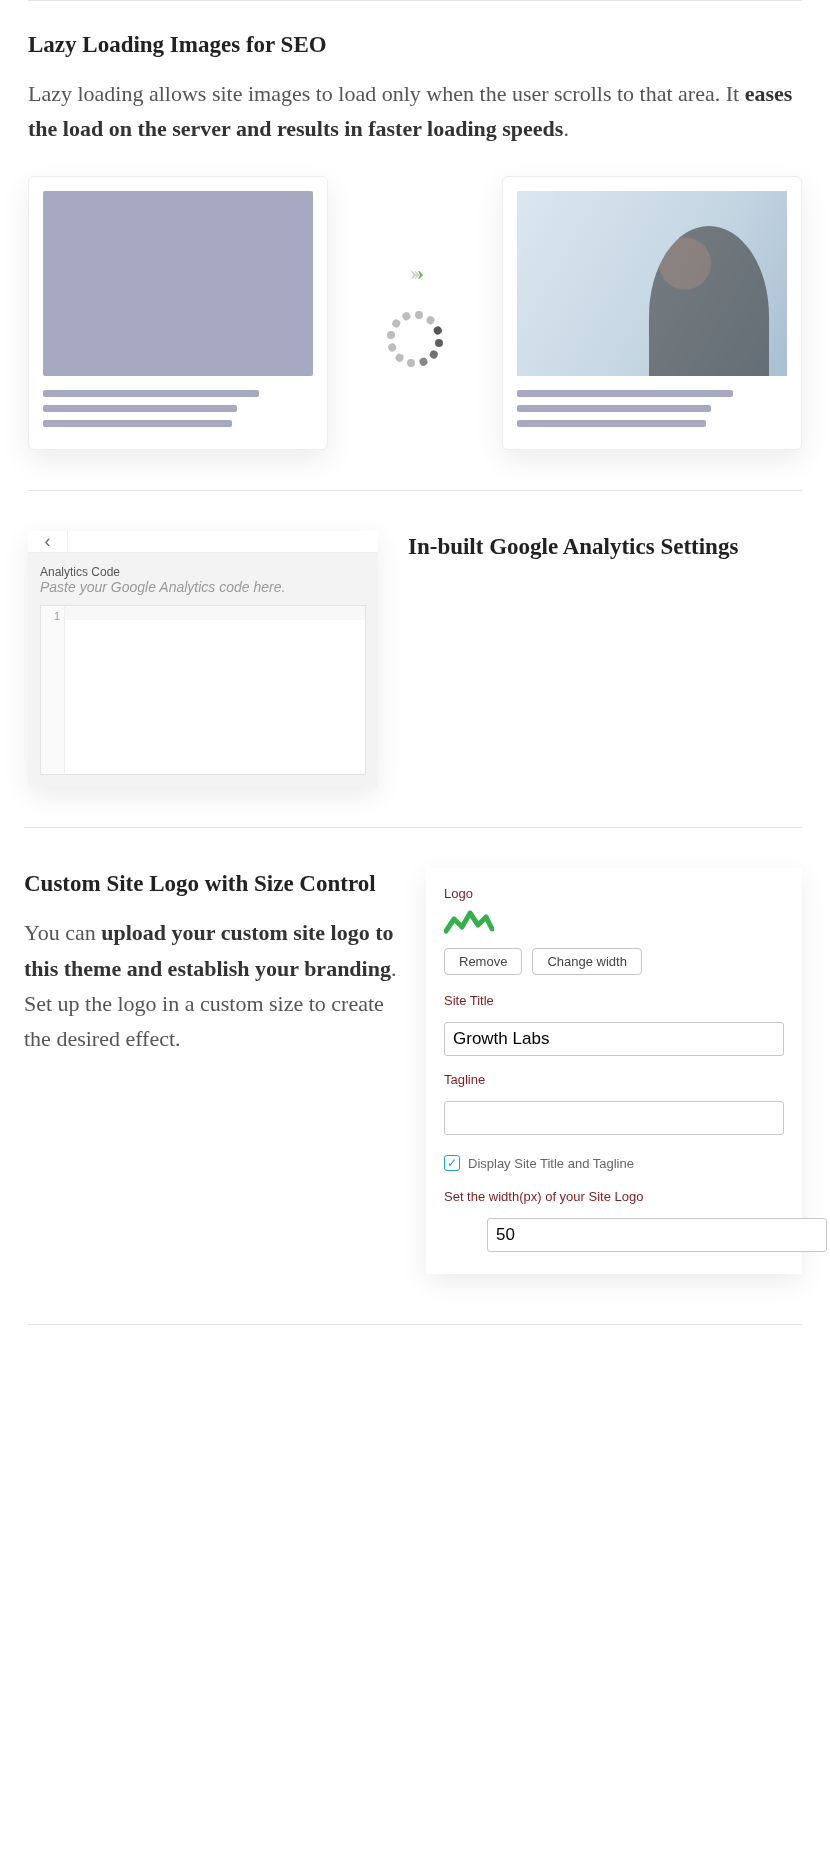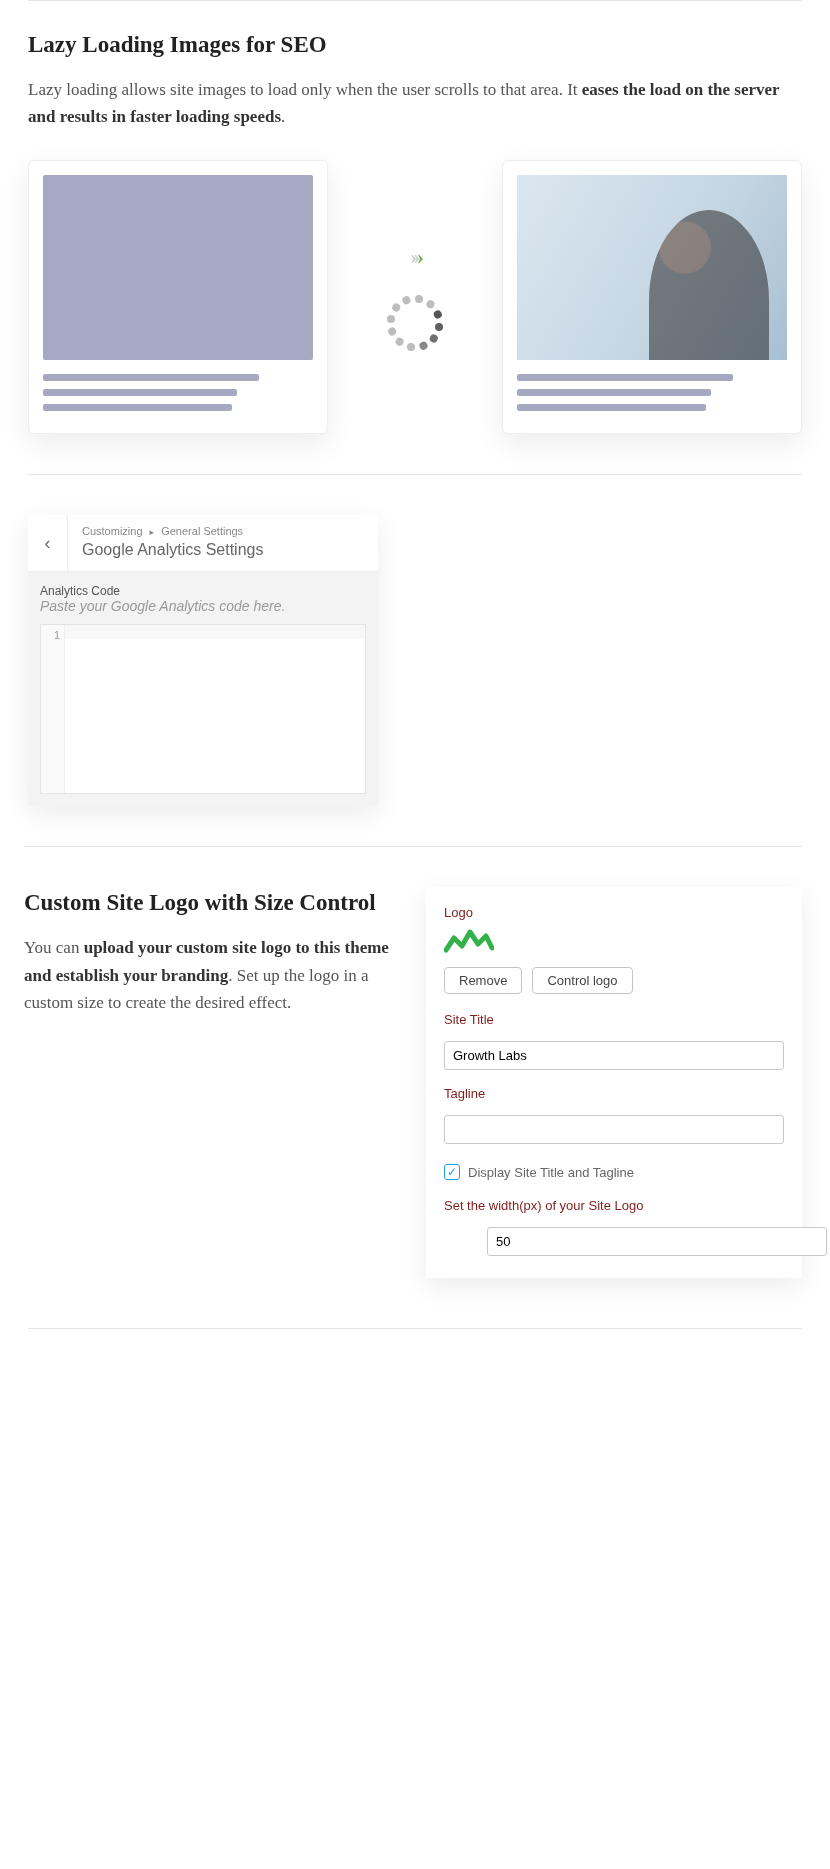--- a/index.html
+++ b/index.html
@@ -18,21 +18,21 @@
   }
   h2.section-heading {
     font-family: Georgia, serif;
     font-weight: 700;
     font-size: 23px;
     color: #222;
     line-height: 1.35;
     margin-bottom: 16px;
   }
   p.section-body {
-    font-size: 17px;
+    font-size: 22px;
     line-height: 1.6;
     color: #555;
   }
   p.section-body strong { font-weight: 700; color: #333; }
 
   
   .s1 { padding: 28px 0 40px; }
   .lazy-row {
     display: flex;
     align-items: center;
@@ -142,21 +142,21 @@
     box-shadow:0 8px 26px rgba(0,0,0,0.08);
     padding:18px;
     font-family:-apple-system, Arial, sans-serif;
     font-size:13px;
     color:#444;
   }
   .lm-label{ font-size:13px; color:#7f1d1d; margin-bottom:8px;}
   .lm-logo-svg{ margin-bottom:10px;}
   .lm-btnrow{ display:flex; gap:10px; margin-bottom:18px;}
   .lm-btn{ border:1px solid #c4c4c4; border-radius:4px; padding:5px 14px; font-size:13px; background:#fff; color:#444;}
-  .lm-input{ width:100%; border:1px solid #c8c8c8; border-radius:3px; padding:6px 8px; font-size:13px; margin:6px 0 16px; font-family:inherit;}
+  .lm-input{ width:100%; border:1px solid #c8c8c8; border-radius:3px; padding:6px 8px; font-size:17px; margin:6px 0 16px; font-family:inherit;}
   .lm-chk-row{ display:flex; align-items:center; gap:8px; margin:4px 0 18px; font-size:13px; color:#666;}
   .lm-chk{ width:16px; height:16px; border:1.5px solid #1ba0e2; border-radius:3px; display:flex; align-items:center; justify-content:center; color:#1ba0e2; font-size:12px; line-height:1;}
 
   
   .s4 { padding: 40px 0 60px; }
 </style>
 </head>
 <body>
 
 <div class="container">
@@ -208,39 +208,32 @@
       </div>
     </div>
   </section>
 
   <hr class="divider">
 
   <section class="s2">
     <div class="analytics-mock">
       <div class="am-top">
         <div class="am-back">‹</div>
-        <div class="am-crumbs">
-          <div class="am-breadcrumb">
-            <span>Customizing</span>
-            <span class="sep">▸</span>
-            <span>General Settings</span>
-          </div>
-          <div class="am-title">Google Analytics Settings</div>
-        </div>
       </div>
       <div class="am-body">
         <div class="am-label">Analytics Code</div>
         <div class="am-sub">Paste your Google Analytics code here.</div>
         <div class="am-editor">
           <div class="am-gutter">1</div>
           <div class="am-code"></div>
         </div>
       </div>
     </div>
     <div class="s2-text">
+      <h2 class="section-heading">In-built Google Analytics Settings</h2>
     </div>
   </section>
 
   <hr class="divider" style="margin-left:-4px;">
 
   <section class="s3" style="margin-left:-4px;">
     <div class="s3-text">
       <h2 class="section-heading">Custom Site Logo with Size Control</h2>
       <p class="section-body">
         <span>You can </span><strong>upload your custom site logo to this theme and establish your branding</strong><span>. Set up the logo in a custom size to create the desired effect.</span>
@@ -248,21 +241,21 @@
     </div>
     <div class="logo-mock">
       <div class="lm-label">Logo</div>
       <div class="lm-logo-svg">
         <svg width="50" height="26" viewBox="0 0 50 26">
           <polyline points="2,22 10,10 18,18 26,4 34,16 42,8 48,20" fill="none" stroke="#34b14a" stroke-width="5" stroke-linejoin="round" stroke-linecap="round"></polyline>
         </svg>
       </div>
       <div class="lm-btnrow">
         <div class="lm-btn">Remove</div>
-        <div class="lm-btn">Control logo</div>
+        <div class="lm-btn">Change width</div>
       </div>
       <div class="lm-label">Site Title</div>
       <input class="lm-input" value="Growth Labs" style="">
       <div class="lm-label">Tagline</div>
       <input class="lm-input" value="" style="">
       <div class="lm-chk-row">
         <div class="lm-chk">✓</div>
         <span>Display Site Title and Tagline</span>
       </div>
       <div class="lm-label">Set the width(px) of your Site Logo</div>

